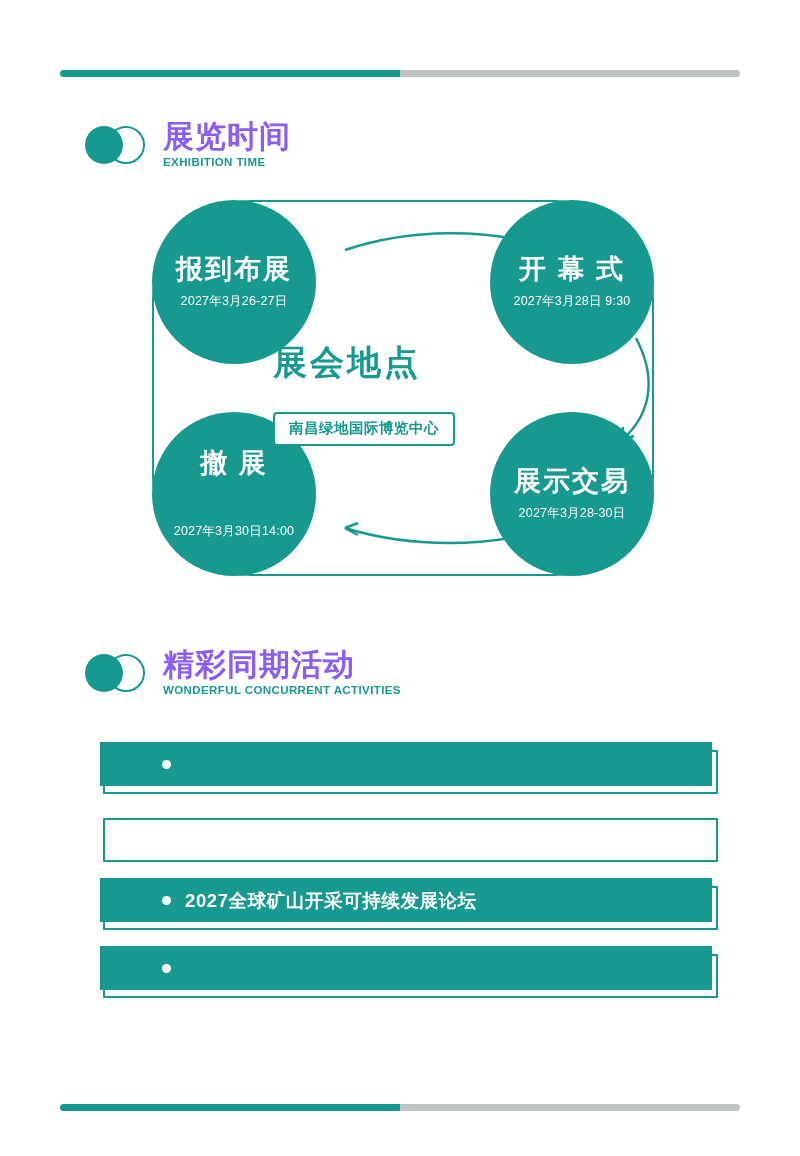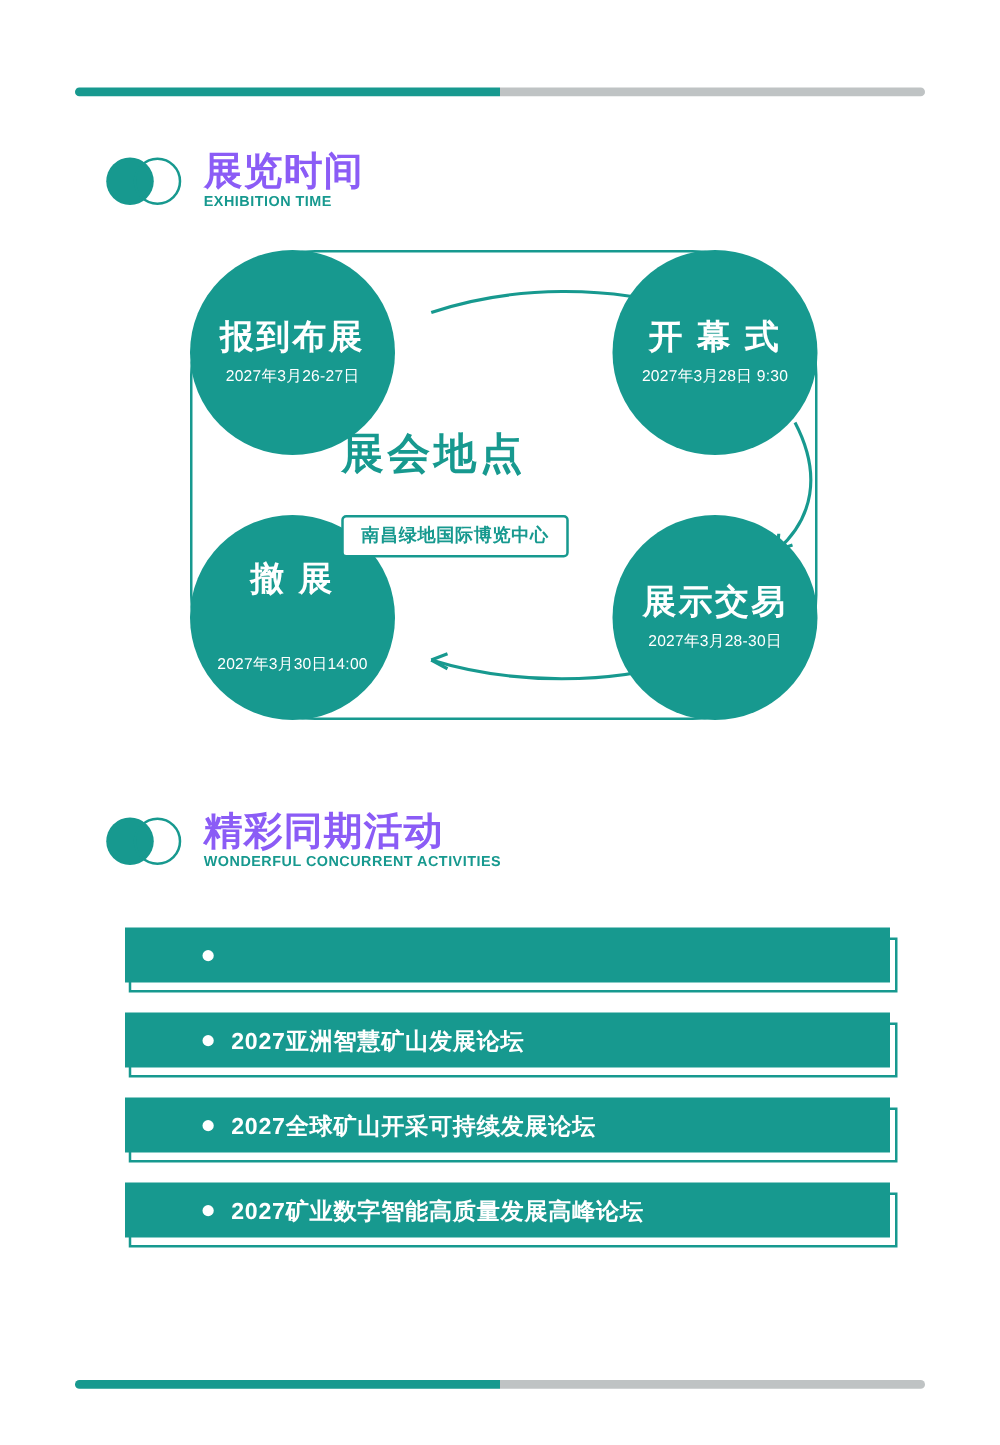--- a/index.html
+++ b/index.html
@@ -283,39 +283,34 @@
 
   <div class="act-row">
     <div class="act-frame"></div>
     <div class="act-bar">
       <div class="act-dot"></div>
     </div>
   </div>
 
   <div class="act-row">
     <div class="act-frame"></div>
-    <div class="act-bar">
-      <div class="act-dot"></div>
-      <div class="act-label">2027亚洲智慧矿山发展论坛</div>
-    </div>
   </div>
 
   <div class="act-row">
     <div class="act-frame"></div>
     <div class="act-bar">
       <div class="act-dot"></div>
       <div class="act-label">2027全球矿山开采可持续发展论坛</div>
     </div>
   </div>
 
   <div class="act-row">
     <div class="act-frame"></div>
     <div class="act-bar">
       <div class="act-dot"></div>
-      <div class="act-label">2027矿业数字智能高质量发展高峰论坛</div>
     </div>
   </div>
 </div>
 
 <div class="rule rule-bottom">
   <div class="seg-a"></div>
   <div class="seg-b"></div>
 </div>
 
 </body></html>

